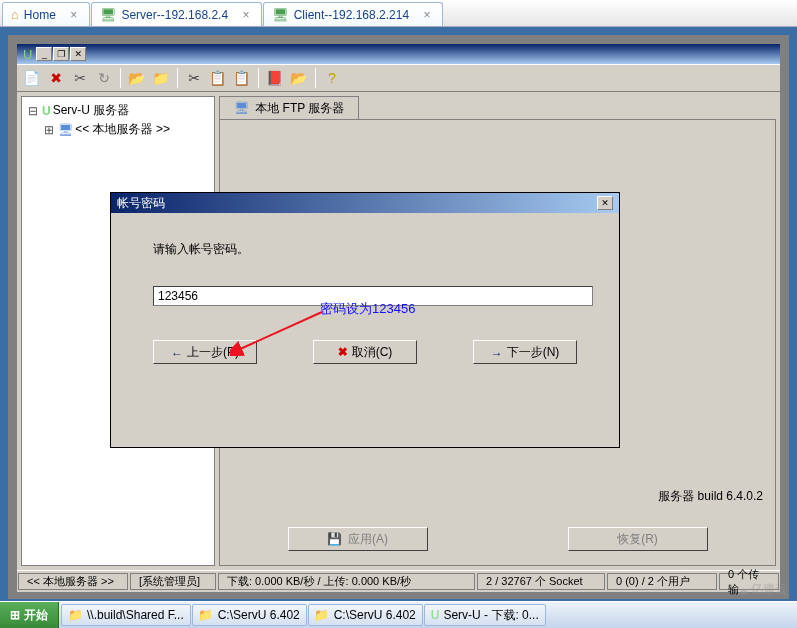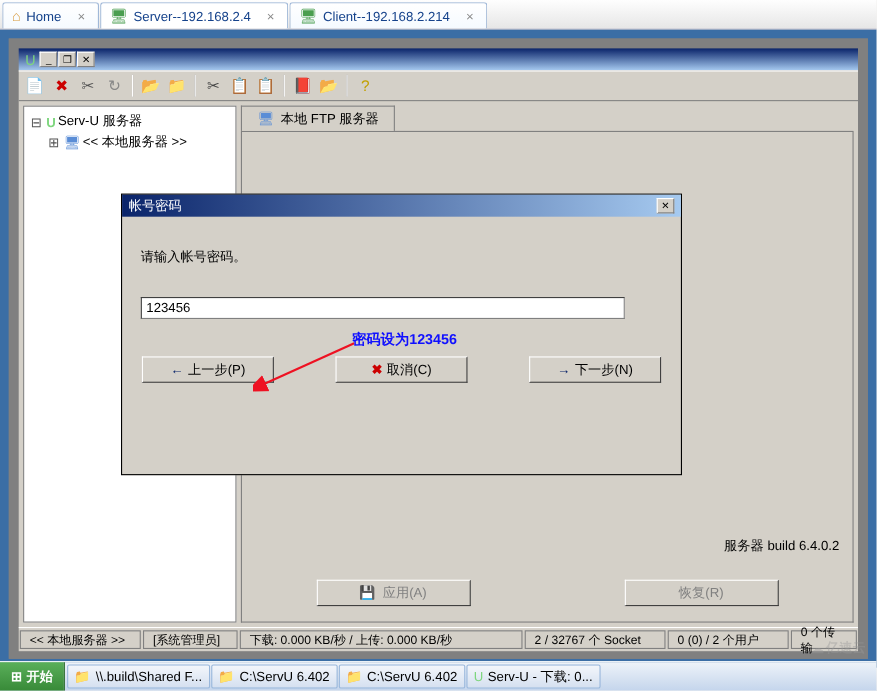--- a/index.html
+++ b/index.html
@@ -32,31 +32,31 @@
 .rtabs{height:24px;display:flex;border-bottom:1px solid #808080}
 .rtab{border:1px solid #808080;border-bottom:none;background:#d4d0c8;padding:3px 14px;display:flex;align-items:center;gap:6px;margin-right:2px}
 .rct{flex:1;border:1px solid #808080;border-top:none;background:#d4d0c8;position:relative;padding:8px}
 .build{position:absolute;right:12px;bottom:60px;color:#000}
 .btnrow{position:absolute;bottom:14px;left:0;right:0;display:flex;justify-content:center;gap:140px}
 .btn{width:140px;height:24px;background:#d4d0c8;border:1px solid #404040;border-top-color:#fff;border-left-color:#fff;display:flex;align-items:center;justify-content:center;gap:6px;color:#808080}
 .btn.dis{color:#808080}
 .disk{color:#808080}
 .statusbar{height:22px;background:#d4d0c8;border-top:1px solid #fff;display:flex}
 .scell{border:1px solid #808080;border-top-color:#808080;padding:2px 8px;display:flex;align-items:center;margin:2px 1px;font-size:11px}
-.dialog{position:absolute;left:110px;top:176px;width:510px;border:1px solid #000;background:#d4d0c8;z-index:50}
+.dialog{position:absolute;left:110px;top:192px;width:510px;border:1px solid #000;background:#d4d0c8;z-index:50}
 .dlg-title{height:20px;background:linear-gradient(90deg,#0a246a,#a6caf0);display:flex;align-items:center;color:#fff;padding:0 6px}
 .dlg-title span{flex:1}
-.dlg-body{padding:28px 17px 20px;position:relative;height:234px}
+.dlg-body{padding:28px 42px 20px;position:relative;height:234px}
 .dlg-text{color:#000;margin-bottom:28px}
 .dlg-label{font-weight:bold;color:#000;margin-bottom:4px;display:block}
 .dlg-input{width:440px;height:20px;border:1px solid #808080;border-top-color:#404040;border-left-color:#404040;background:#fff;padding:1px 4px;font-size:12px}
 .redbox{position:absolute;border:2px solid #e12;background:transparent;pointer-events:none}
 .dlg-btns{display:flex;gap:56px;justify-content:center;margin-top:34px}
 .dbtn{width:120px;height:24px;background:#d4d0c8;border:1px solid #404040;border-top-color:#fff;border-left-color:#fff;display:flex;align-items:center;justify-content:center;gap:4px;color:#000}
-.anno{position:absolute;color:#1010ff;font-weight:bold;font-size:13px;z-index:60}
+.anno{position:absolute;color:#1010ff;font-weight:normal;font-size:13px;z-index:60}
 .arrow{position:absolute;z-index:55}
 .taskbar{position:absolute;left:0;right:0;bottom:0;height:27px;background:linear-gradient(#eef3f9,#c4d5ec);display:flex;align-items:center;border-top:1px solid #fff}
 .start{display:flex;align-items:center;gap:4px;padding:0 10px;height:100%;background:linear-gradient(#5aaf5a,#388a38);color:#fff;font-weight:bold;border-right:1px solid #2a6a2a}
 .tbtnbar{display:flex;height:100%;align-items:center;gap:1px;padding:0 2px;flex:1}
 .tbitm{height:22px;min-width:110px;max-width:140px;background:linear-gradient(#f3f6fb,#d5e0f0);border:1px solid #9ab8dc;border-radius:2px;display:flex;align-items:center;gap:4px;padding:0 6px;font-size:11px;color:#000;overflow:hidden;white-space:nowrap}
 .fold{color:#f5c84b}
 .watermark{position:absolute;right:10px;bottom:30px;opacity:.4;font-size:18px;color:#999;font-weight:bold;z-index:200;display:flex;align-items:center;gap:2px}
 </style>
 </head>
 <body>

